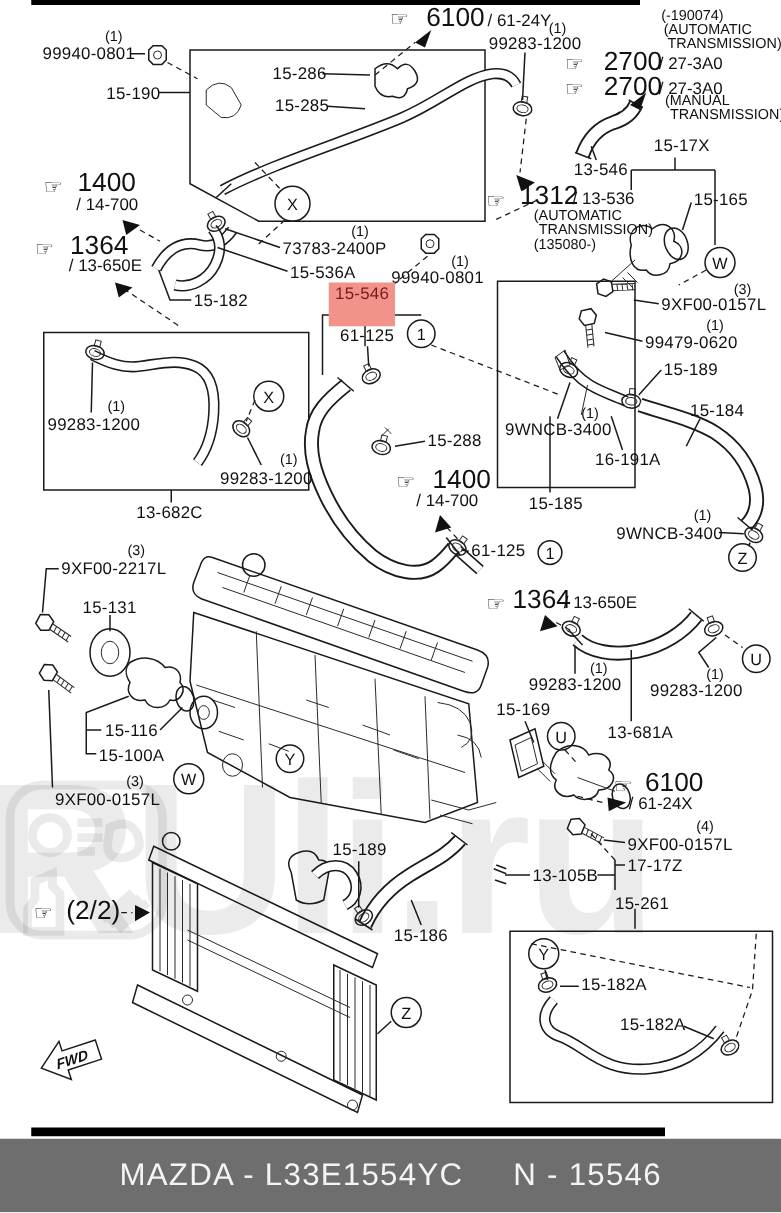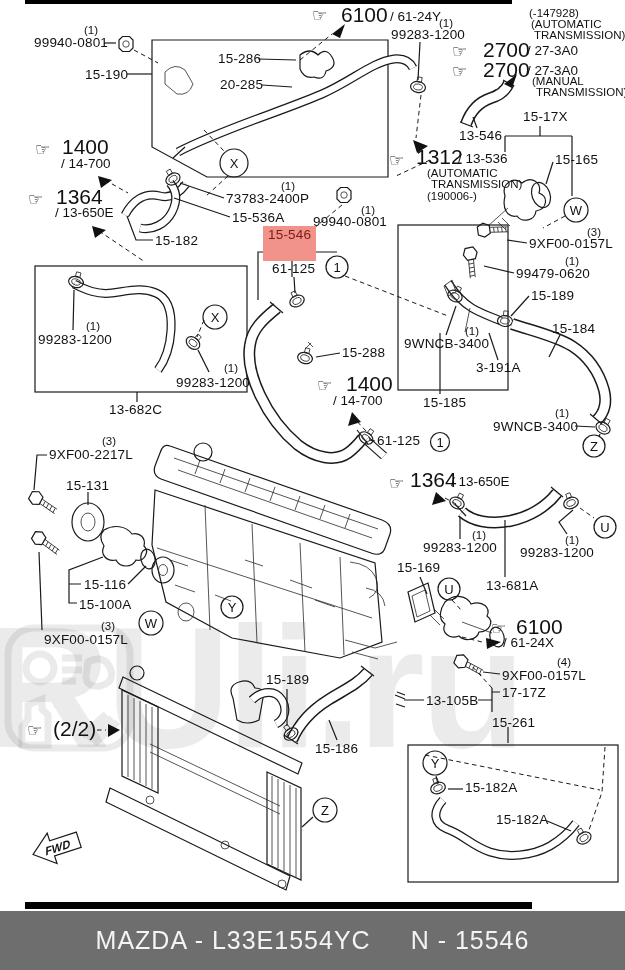--- a/index.html
+++ b/index.html
@@ -355,47 +355,47 @@
     <g transform="translate(30,845) rotate(-18)">
       <path d="M48,2 H20 V-6 L0,10 L20,26 V18 H48 Z" class="ln"></path>
       <text x="14" y="15" font-family="Liberation Sans, sans-serif" font-size="11.5" font-style="italic" font-weight="bold" fill="#111" transform="skewX(-8)">FWD</text>
     </g>
   </svg>
 
   <span class="qty" style="left:84px;top:25px">(1)</span>
   <span class="lbl" style="left:34px;top:36px">99940-0801</span>
   <span class="lbl" style="left:85px;top:68px">15-190</span>
   <span class="lbl" style="left:218px;top:52px">15-286</span>
-  <span class="lbl" style="left:220px;top:78px">20-285</span>
+  <span class="lbl" style="left:220px;top:78px">15-285</span>
 
   <span class="hand" style="left:312px;top:7px">☞</span>
   <span class="refnum" style="left:341px;top:4px">6100</span>
   <span class="refsuf" style="left:390px;top:10px">/ 61-24Y</span>
   <span class="qty" style="left:439px;top:18px">(1)</span>
   <span class="lbl" style="left:391px;top:28px">99283-1200</span>
-  <span class="note" style="left:529px;top:8px">(-147928)</span>
+  <span class="note" style="left:529px;top:8px">(-190074)</span>
   <span class="note" style="left:531px;top:19px">(AUTOMATIC</span>
   <span class="note" style="left:534px;top:30px">TRANSMISSION)</span>
   <span class="hand" style="left:452px;top:43px">☞</span>
   <span class="refnum" style="left:483px;top:39px">2700</span>
   <span class="refsuf" style="left:527px;top:44px">/ 27-3A0</span>
   <span class="hand" style="left:452px;top:63px">☞</span>
   <span class="refnum" style="left:483px;top:59px">2700</span>
   <span class="refsuf" style="left:527px;top:64px">/ 27-3A0</span>
   <span class="note" style="left:532px;top:76px">(MANUAL</span>
   <span class="note" style="left:536px;top:87px">TRANSMISSION)</span>
   <span class="lbl" style="left:459px;top:129px">13-546</span>
   <span class="lbl" style="left:523px;top:110px">15-17X</span>
   <span class="lbl" style="left:555px;top:153px">15-165</span>
   <span class="hand" style="left:389px;top:152px">☞</span>
   <span class="refnum" style="left:416px;top:146px">1312</span>
   <span class="refsuf" style="left:458px;top:152px">/ 13-536</span>
   <span class="note" style="left:427px;top:168px">(AUTOMATIC</span>
   <span class="note" style="left:431px;top:179px">TRANSMISSION)</span>
-  <span class="note" style="left:427px;top:191px">(190006-)</span>
+  <span class="note" style="left:427px;top:191px">(135080-)</span>
 
   <span class="hand" style="left:35px;top:141px">☞</span>
   <span class="refnum" style="left:62px;top:136px">1400</span>
   <span class="refsuf" style="left:61px;top:157px">/ 14-700</span>
   <span class="hand" style="left:28px;top:191px">☞</span>
   <span class="refnum" style="left:56px;top:186px">1364</span>
   <span class="refsuf" style="left:55px;top:206px">/ 13-650E</span>
 
   <span class="qty" style="left:281px;top:181px">(1)</span>
   <span class="lbl" style="left:226px;top:192px">73783-2400P</span>
@@ -426,21 +426,21 @@
   <span class="lbl" style="left:44px;top:633px">9XF00-0157L</span>
 
   <span class="qty" style="left:587px;top:227px">(3)</span>
   <span class="lbl" style="left:529px;top:237px">9XF00-0157L</span>
   <span class="qty" style="left:565px;top:256px">(1)</span>
   <span class="lbl" style="left:516px;top:267px">99479-0620</span>
   <span class="lbl" style="left:531px;top:289px">15-189</span>
   <span class="lbl" style="left:552px;top:322px">15-184</span>
   <span class="qty" style="left:465px;top:326px">(1)</span>
   <span class="lbl" style="left:404px;top:337px">9WNCB-3400</span>
-  <span class="lbl" style="left:476px;top:361px">3-191A</span>
+  <span class="lbl" style="left:476px;top:361px">16-191A</span>
   <span class="lbl" style="left:423px;top:396px">15-185</span>
   <span class="qty" style="left:555px;top:408px">(1)</span>
   <span class="lbl" style="left:493px;top:420px">9WNCB-3400</span>
 
   <span class="hand" style="left:389px;top:475px">☞</span>
   <span class="refnum" style="left:410px;top:469px">1364</span>
   <span class="refsuf" style="left:451px;top:475px">/ 13-650E</span>
   <span class="qty" style="left:472px;top:530px">(1)</span>
   <span class="lbl" style="left:423px;top:541px">99283-1200</span>
   <span class="qty" style="left:565px;top:535px">(1)</span>

